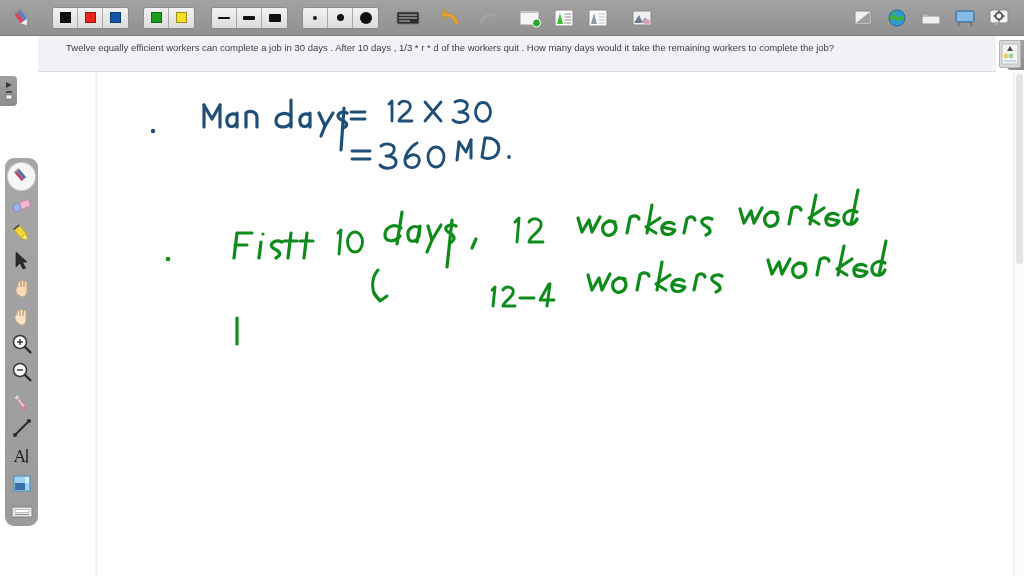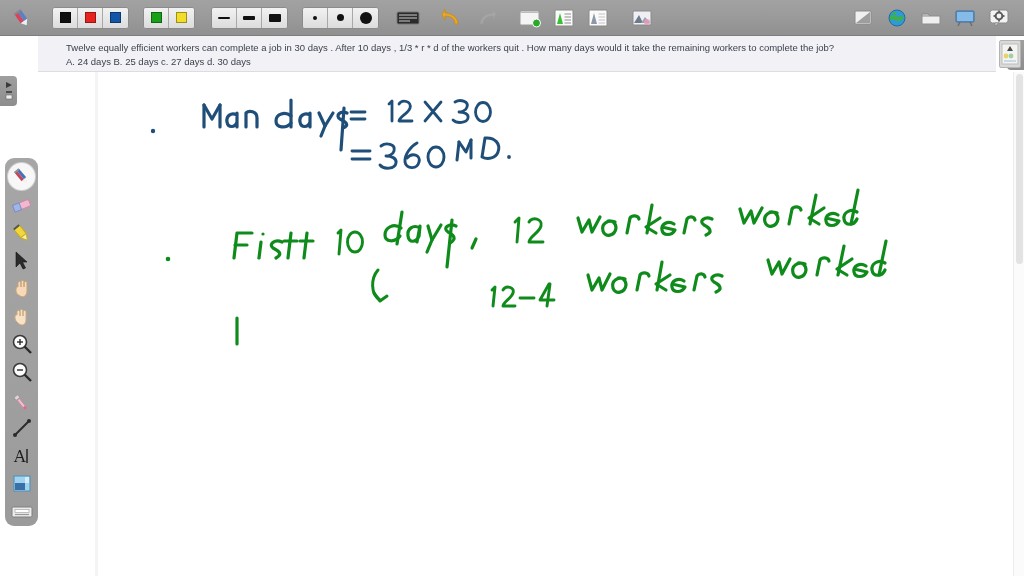--- a/index.html
+++ b/index.html
@@ -333,21 +333,20 @@
             <line x1="11" y1="11" x2="11" y2="13.5"></line>
           <line x1="5.5" y1="8" x2="8" y2="8"></line>
             <line x1="14" y1="8" x2="16.5" y2="8"></line>
         </g>
       </svg>
     </div>
   </div>
 
   <div id="question-banner">
     <div class="qline">Twelve equally efficient workers can complete a job in 30 days . After 10 days , 1/3 * r * d of the workers quit . How many days would it take the remaining workers to complete the job?</div>
-    <div class="qline">A. 24 days B. 25 days c. 27 days d. 30 days</div>
   </div>
 
   <div id="canvas-left-edge"></div>
   <div id="canvas-area">
 
     <svg class="ink" style="left:0;top:0;width:958px;height:504px" viewBox="0 0 958 504">
       <g fill="none" stroke-linecap="round" stroke-linejoin="round">
 
         <circle cx="115" cy="59" r="2.2" fill="#1f4e79" stroke="none"></circle>
 

